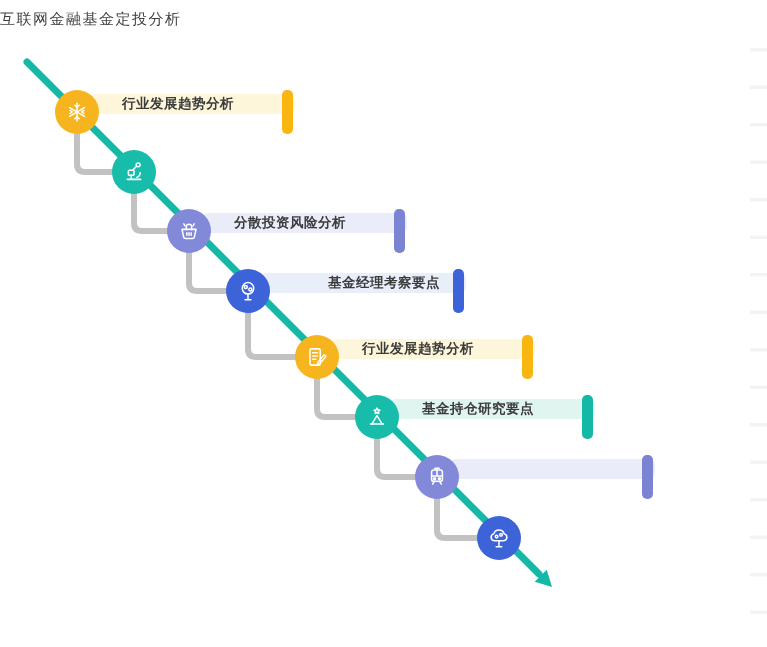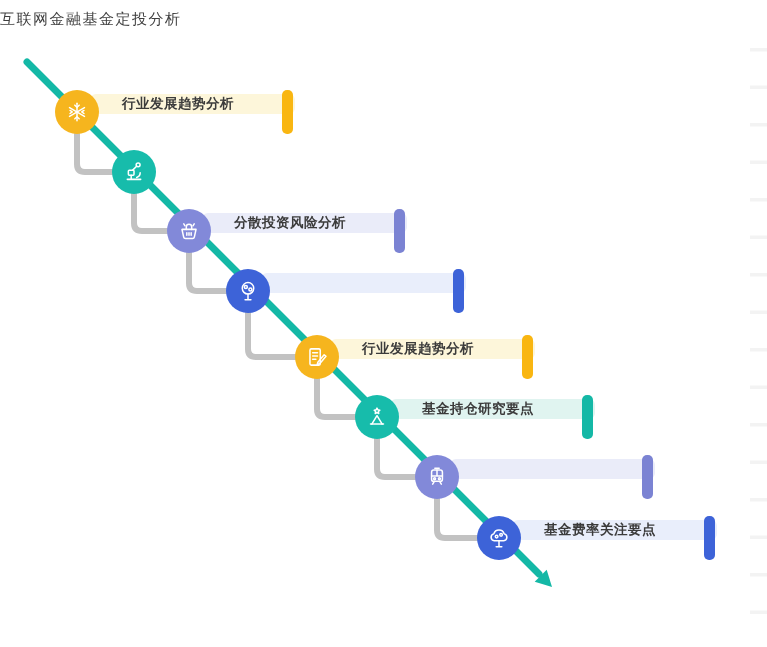--- a/index.html
+++ b/index.html
@@ -94,20 +94,21 @@
       <path d="M5.5 10.5 h13 l-1.6 7.2 a1.6 1.6 0 0 1 -1.6 1.3 H8.7 a1.6 1.6 0 0 1 -1.6 -1.3 z"></path>
       <path d="M9.5 10.5 V8.2 a2.5 2.5 0 0 1 5 0 v2.3"></path>
       <path d="M10 13.6 v2.4 M12 13.6 v2.4 M14 13.6 v2.4"></path>
       <path d="M8.3 7.2 L7.2 5.4 M15.7 7.2 L16.8 5.4"></path>
     </svg>
   </div>
 </div>
 
 <div class="step" style="left: 226px; top: 269px; --circle: #3d63d8; --pill: #e9eefb; --accent: #3d63d8;">
   <div class="pill pill-right">
+    <span class="pill-text">基金经理考察要点</span>
     <span class="accent"></span>
   </div>
   <div class="circle">
     <svg viewBox="0 0 24 24" fill="none" stroke="#fff" stroke-width="1.4" stroke-linecap="round" stroke-linejoin="round">
       <circle cx="12" cy="9.5" r="5.3"></circle>
       <circle cx="10" cy="8.3" r="1.4"></circle>
       <circle cx="14.2" cy="10.6" r="1.4"></circle>
       <path d="M12 14.8 V20 M9.3 20 h5.4"></path>
     </svg>
   </div>
@@ -151,24 +152,20 @@
       <path d="M7 11 h10 M12 5.5 V11"></path>
       <circle cx="9.8" cy="13.6" r="0.9"></circle>
       <circle cx="14.2" cy="13.6" r="0.9"></circle>
       <path d="M9.3 16.5 L8 18.6 M14.7 16.5 L16 18.6"></path>
       <path d="M10 4 h4"></path>
     </svg>
   </div>
 </div>
 
 <div class="step" style="left: 477px; top: 516px; --circle: #3d63d8; --pill: #e9eefb; --accent: #3d63d8;">
-  <div class="pill">
-    <span class="pill-text">基金费率关注要点</span>
-    <span class="accent"></span>
-  </div>
   <div class="circle">
     <svg viewBox="0 0 24 24" fill="none" stroke="#fff" stroke-width="1.4" stroke-linecap="round" stroke-linejoin="round">
       <path d="M7.6 14.5 h8.8 a3.2 3.2 0 0 0 .4 -6.3 A5 5 0 0 0 7.2 8.2 a3.2 3.2 0 0 0 .4 6.3 z"></path>
       <circle cx="9.8" cy="10.7" r="1.2"></circle>
       <circle cx="13.9" cy="9.1" r="1.2"></circle>
       <path d="M12 14.5 V20 M9.4 20 h5.2"></path>
     </svg>
   </div>
 </div>
 

